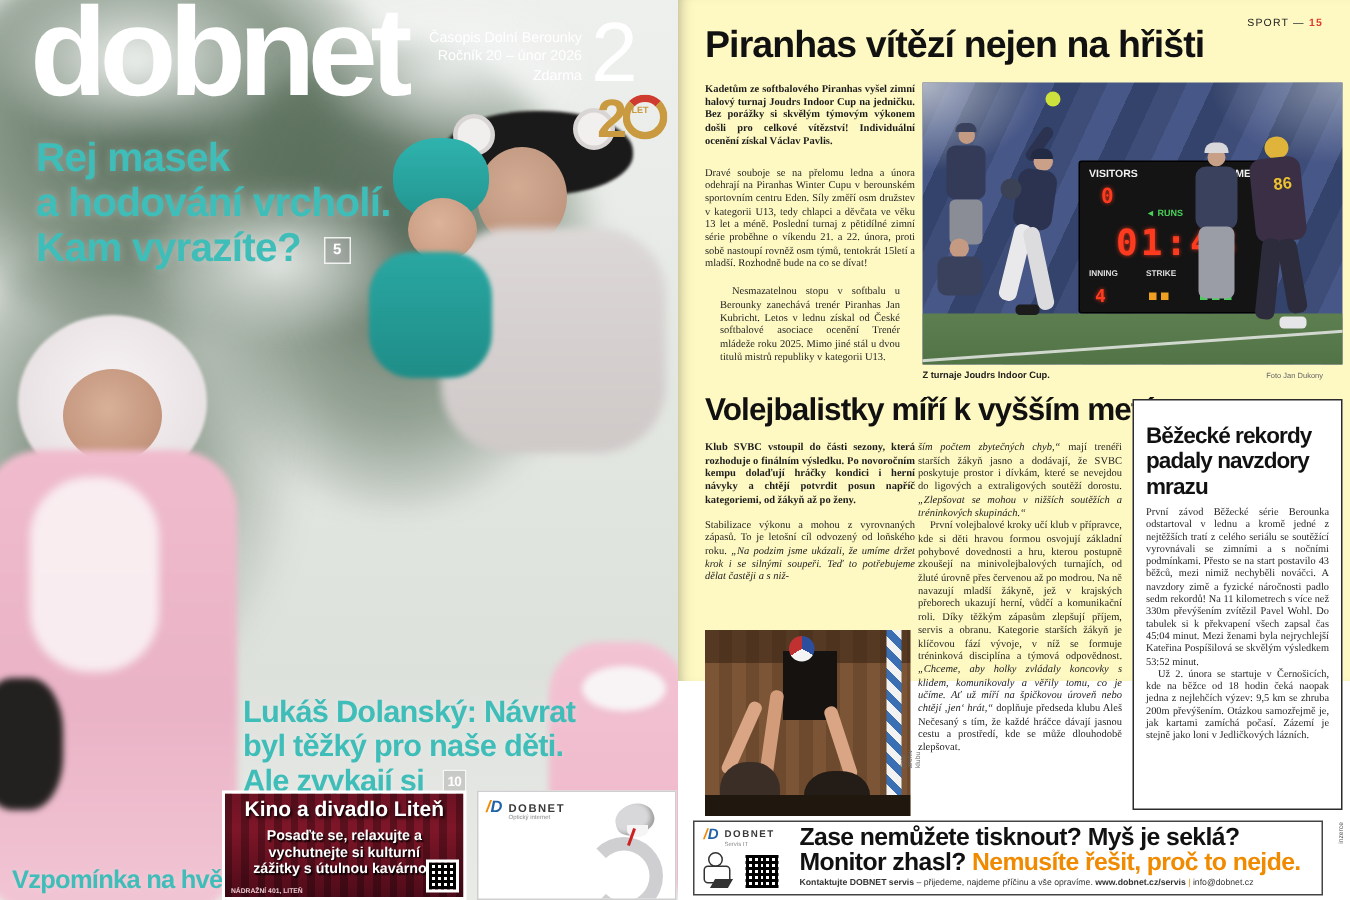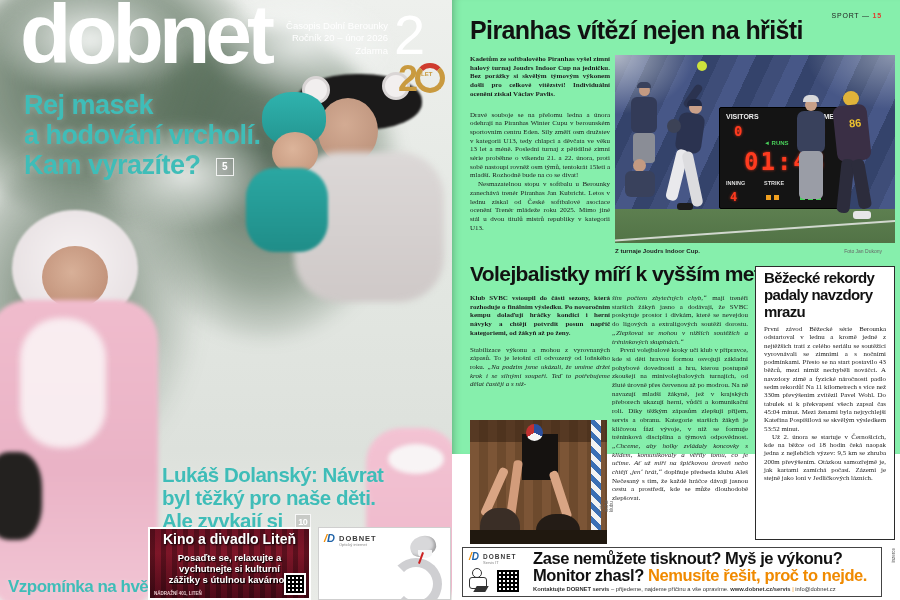--- a/index.html
+++ b/index.html
@@ -11,21 +11,21 @@
   .vert{writing-mode:vertical-rl;transform:rotate(180deg);}
   
   #cover{position:absolute;left:0;top:0;width:452px;height:600px;overflow:hidden;
          background:linear-gradient(180deg,#eef0ed 0%,#e3e7e2 45%,#dde1dc 75%,#e9ebe7 100%);}
   .blob{position:absolute;border-radius:50%;}
   .cover-teal{color:#3fbdb8;font-weight:700;line-height:1.12;letter-spacing:-.5px;
               text-shadow:0 0 6px rgba(255,255,255,.25);}
   .pagebox{display:inline-block;border:1.5px solid rgba(255,255,255,.85);color:#fff;
            text-align:center;vertical-align:middle;background:rgba(120,120,120,.25);}
   
-  #rpage{position:absolute;left:452px;top:0;width:448px;height:454px;background:#86efac;
+  #rpage{position:absolute;left:452px;top:0;width:448px;height:454px;background:#fef9c3;
          box-shadow:inset 8px 0 10px -8px rgba(0,0,0,.35);}
   .h1{font-weight:700;color:#111;letter-spacing:-.6px;}
   .body-col{font-family:"Liberation Serif",serif;font-size:7px;line-height:8.7px;color:#1d1d1d;
             text-align:justify;overflow:hidden;}
   .lead{font-weight:700;}
   .cap{font-size:6.2px;font-weight:700;color:#222;}
   .credit{font-size:5px;color:#666;}
   .sidebar{border:1px solid #2b2b2b;background:#fff;}
   .seg{font-family:"DejaVu Sans Mono",monospace;color:#ff3b1f;font-weight:700;
        text-shadow:0 0 3px rgba(255,59,31,.8);}
@@ -137,21 +137,21 @@
     <div class="abs" style="right:18px;top:12px;font-size:7px;letter-spacing:.8px;color:#222;">
       <span>SPORT —</span>
       <span style="color:#e03c2e;font-weight:700;">15</span>
     </div>
 
     <div class="abs h1" style="left:18px;top:16px;font-size:25px;">Piranhas vítězí nejen na hřišti</div>
 
     <div class="abs body-col" style="left:18px;top:55px;width:140px;height:190px;">
       <p class="lead" style="margin:0 0 12px 0;">Kadetům ze softbalového Piranhas vyšel zimní halový turnaj Joudrs Indoor Cup na jedničku. Bez porážky si skvělým týmovým výkonem došli pro celkové vítězství! Individuální ocenění získal Václav Pavlis.</p>
       <p style="margin:0;">Dravé souboje se na přelomu ledna a února odehrají na Piranhas Winter Cupu v berounském sportovním centru Eden. Síly změří osm družstev v kategorii U13, tedy chlapci a děvčata ve věku 13 let a méně. Poslední turnaj z pětidílné zimní série proběhne o víkendu 21. a 22. února, proti sobě nastoupí rovněž osm týmů, tentokrát 15letí a mladší. Rozhodně bude na co se dívat!</p>
-      <p style="margin:0;text-indent:8px;">Nesmazatelnou stopu v softbalu u Berounky zanechává trenér Piranhas Jan Kubricht. Letos v lednu získal od České softbalové asociace ocenění Trenér mládeže roku 2025. Mimo jiné stál u dvou titulů mistrů republiky v kategorii U13.</p>
+      <p style="margin:10px;text-indent:8px;">Nesmazatelnou stopu v softbalu u Berounky zanechává trenér Piranhas Jan Kubricht. Letos v lednu získal od České softbalové asociace ocenění Trenér mládeže roku 2025. Mimo jiné stál u dvou titulů mistrů republiky v kategorii U13.</p>
     </div>
 
     <div class="abs" style="left:163px;top:55px;width:280px;height:188px;overflow:hidden;
                 background:repeating-linear-gradient(115deg,#3e4d78 0 16px,#475787 16px 32px,#34436b 32px 48px);">
       <div class="abs" style="left:0;top:0;width:80px;height:60px;background:radial-gradient(ellipse at 0% 0%, rgba(205,210,218,.8), transparent 70%);"></div>
       <div class="abs" style="right:0;top:0;width:90px;height:55px;background:radial-gradient(ellipse at 100% 0%, rgba(190,198,210,.6), transparent 70%);"></div>
       <div class="abs" style="left:0;bottom:0;width:100%;height:34px;background:linear-gradient(180deg,#5d7f50,#527346);"></div>
       <div class="abs" style="left:-10px;bottom:12px;width:320px;height:2px;background:rgba(240,240,240,.8);transform:rotate(-4deg);"></div>
 
       <div class="abs" style="left:104px;top:52px;width:122px;height:100px;background:#141414;border-radius:2px;border:1px solid #000;">
@@ -234,21 +234,21 @@
 
     <div class="abs body-col" style="left:160px;top:294px;width:136px;height:252px;">
       <p style="margin:0;">
         <i>ším počtem zbytečných chyb,“</i><span> mají trenéři starších žákyň jasno a dodávají, že SVBC poskytuje prostor i dívkám, které se nevejdou do ligových a extraligových soutěží dorostu. </span><i>„Zlepšovat se mohou v nižších soutěžích a tréninkových skupinách.“</i>
       </p>
       <p style="margin:0;text-indent:8px;">
         <span>První volejbalové kroky učí klub v přípravce, kde si děti hravou formou osvojují základní pohybové dovednosti a hru, kterou postupně zkoušejí na minivolejbalových turnajích, od žluté úrovně přes červenou až po modrou. Na ně navazují mladší žákyně, jež v krajských přeborech ukazují herní, vůdčí a komunikační roli. Díky těžkým zápasům zlepšují příjem, servis a obranu. Kategorie starších žákyň je klíčovou fází vývoje, v níž se formuje tréninková disciplína a týmová odpovědnost. </span><i>„Chceme, aby holky zvládaly koncovky s klidem, komunikovaly a věřily tomu, co je učíme. Ať už míří na špičkovou úroveň nebo chtějí ‚jen‘ hrát,“</i><span> doplňuje předseda klubu Aleš Nečesaný s tím, že každé hráčce dávají jasnou cestu a prostředí, kde se může dlouhodobě zlepšovat.</span>
       </p>
     </div>
 
-    <div class="abs sidebar" style="left:303px;top:266px;width:140px;height:274px;box-sizing:border-box;padding:2px 8px;overflow:hidden;">
+    <div class="abs sidebar" style="left:303px;top:266px;width:140px;height:274px;box-sizing:border-box;padding:15px 8px;overflow:hidden;">
       <div class="h1" style="font-size:15px;line-height:17px;margin-bottom:5px;">
         <div>Běžecké rekordy</div>
         <div>padaly navzdory</div>
         <div>mrazu</div>
       </div>
       <div class="ser just" style="font-size:6.9px;line-height:8.3px;color:#1d1d1d;">
         <p style="margin:0;">První závod Běžecké série Berounka odstartoval v lednu a kromě jedné z nejtěžších tratí z celého seriálu se soutěžící vyrovnávali se zimními a s nočními podmínkami. Přesto se na start postavilo 43 běžců, mezi nimiž nechyběli nováčci. A navzdory zimě a fyzické náročnosti padlo sedm rekordů! Na 11 kilometrech s více než 330m převýšením zvítězil Pavel Wohl. Do tabulek si k překvapení všech zapsal čas 45:04 minut. Mezi ženami byla nejrychlejší Kateřina Pospíšilová se skvělým výsledkem 53:52 minut.</p>
         <p style="margin:0;text-indent:8px;">Už 2. února se startuje v Černošicích, kde na běžce od 18 hodin čeká naopak jedna z nejlehčích výzev: 9,5 km se zhruba 200m převýšením. Otázkou samozřejmě je, jak kartami zamíchá počasí. Zázemí je stejně jako loni v Jedličkových lázních.</p>
       </div>
     </div>
@@ -260,21 +260,21 @@
       <div class="abs" style="left:20px;top:5px;font-size:6.5px;font-weight:700;letter-spacing:1px;color:#3a3a3a;">DOBNET</div>
       <div class="abs" style="left:20px;top:12px;font-size:4px;color:#888;">Servis IT</div>
 
       <div>
         <div class="abs" style="left:9px;top:20px;width:8px;height:8px;border-radius:50%;border:1.5px solid #333;"></div>
         <div class="abs" style="left:6px;top:29px;width:16px;height:10px;border:1.5px solid #333;border-radius:3px;background:#fff;"></div>
         <div class="abs" style="left:12px;top:38px;width:12px;height:6px;background:#333;transform:skewX(-30deg);"></div>
       </div>
       <div class="abs qr" style="left:34px;top:22px;width:22px;height:22px;"></div>
       <div class="abs" style="left:70px;top:2px;width:346px;">
-        <div style="font-size:16.5px;font-weight:700;color:#111;letter-spacing:-.4px;line-height:17px;">Zase nemůžete tisknout? Myš je výkonu?</div>
+        <div style="font-size:16.5px;font-weight:700;color:#111;letter-spacing:-.4px;line-height:17px;">Zase nemůžete tisknout? Myš je seklá?</div>
         <div style="font-size:16.5px;font-weight:700;letter-spacing:-.4px;line-height:17px;">
           <span style="color:#111;">Monitor zhasl?</span>
           <span style="color:#f08a00;">Nemusíte řešit, proč to nejde.</span>
         </div>
         <div style="font-size:5.8px;color:#333;margin-top:2px;">
           <b>Kontaktujte DOBNET servis</b><span> – přijedeme, najdeme příčinu a vše opravíme. </span><b>www.dobnet.cz/servis</b><span style="color:#f08a00;"> | </span><span>info@dobnet.cz</span>
         </div>
       </div>
     </div>
 

